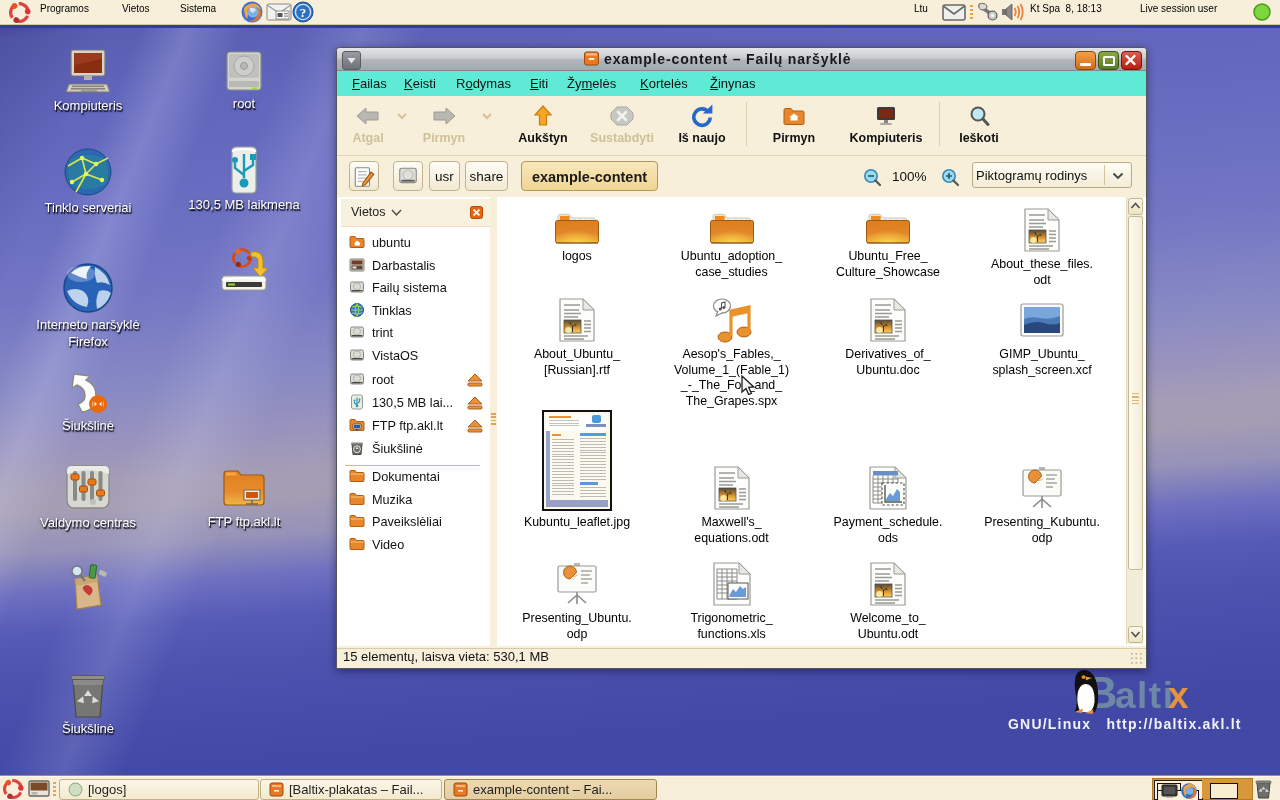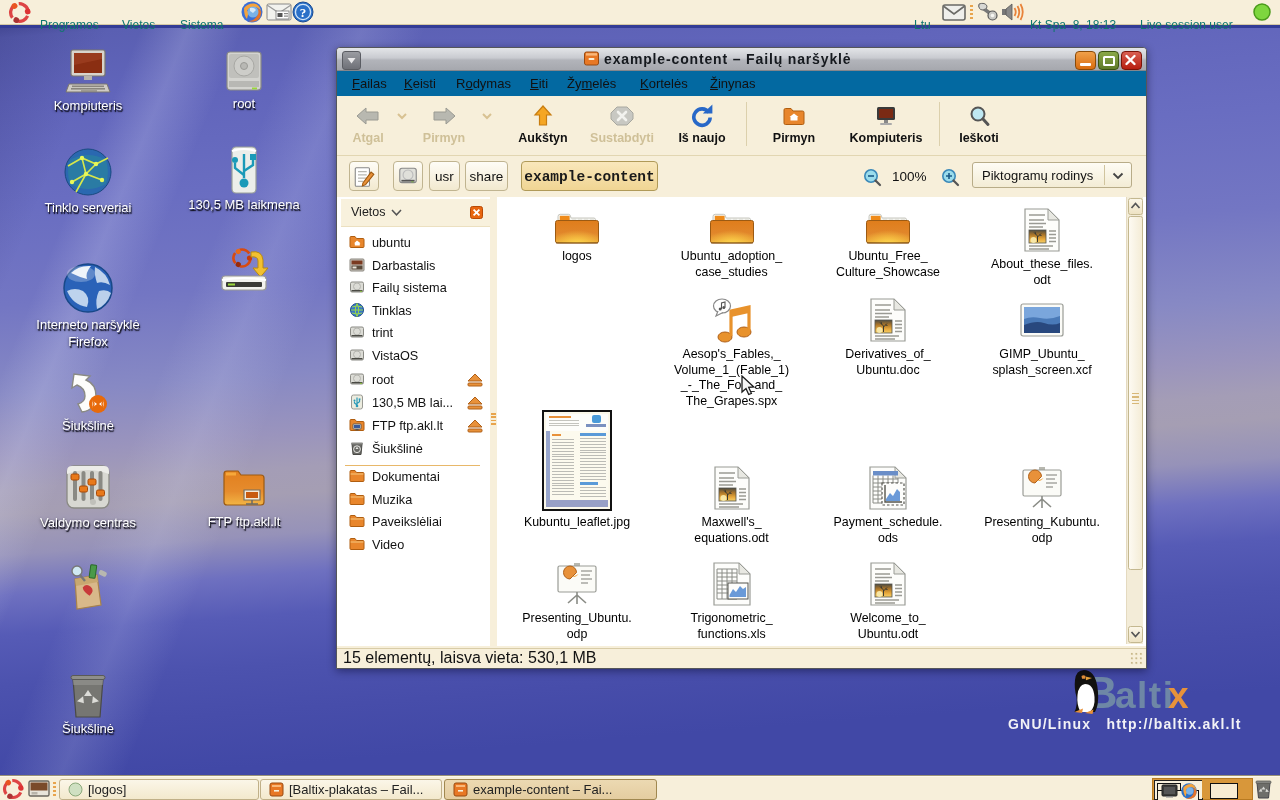--- a/index.html
+++ b/index.html
@@ -11,21 +11,21 @@
    rgba(255,255,255,0) 19%, rgba(222,225,250,0.16) 23%, rgba(255,255,255,0) 27%),
   linear-gradient(175.6deg,
    #4b509f 0px,#5a5fb2 14px,#6165bb 80px,#696dc1 180px,#7376c3 280px,
    #8789c4 370px,#9a94bd 430px,#a49db6 465px,#a59eb3 490px,#9692b9 530px,
    #6e70c0 570px,#565bb6 610px,#4c52ae 660px,#474daa 705px,#4148a6 760px);
 }
 #topstrip{position:absolute;left:0;top:24px;width:1280px;height:4px;background:#333c96;}
 .panel{position:absolute;left:0;width:1280px;height:24px;background:#f7efda;}
 #tp{top:0;border-bottom:1px solid #d5c9a5;}
 #bp{top:776px;border-top:1px solid #fdf8ea;box-shadow:0 -1px 0 #9a9277;}
-.ptext{position:absolute;top:3px;font-size:12px;color:#0f766e;margin-top:15px;}
+.ptext{position:absolute;top:3px;font-size:10px;color:#000000;}
 .task{position:absolute;top:2px;height:19px;border:1px solid #c0b088;border-radius:3px;
  background:linear-gradient(#fbf6e8,#f3e9cd);font-size:13px;color:#222;display:flex;align-items:center;white-space:nowrap;overflow:hidden;}
 .task.active{background:linear-gradient(#ecd9b2,#e4cda0);border-color:#a08850;}
 #wsw{position:absolute;left:1152px;top:1px;width:101px;height:22px;background:#d8973a;border:1px solid #b87a20;box-sizing:border-box;}
 .ws{position:absolute;top:1px;height:18px;}
 .ws1{left:1px;width:47px;background:#f8f0dc;border:1px solid #222;}
 .ws2{left:49px;width:50px;background:#d8973a;}
 .dicon{position:absolute;width:150px;text-align:center;color:#fff;font-size:13px;line-height:16.5px;text-shadow:1px 1.5px 1px rgba(10,10,20,.95),0 1px 3px rgba(0,0,0,.55);}
 .dicon svg{display:block;margin:0 auto;}
 .dlabel{margin-top:2px;}
@@ -38,37 +38,37 @@
  border-bottom:1px solid #84868c;}
 #menubtn{position:absolute;left:5px;top:2.5px;width:17px;height:17px;border-radius:3px;
  background:linear-gradient(#9a9ca2,#6e7077);border:1px solid #5a5c62;}
 #menubtn svg{display:block;margin:2px auto 0;}
 #titleicon{position:absolute;left:246px;top:2px;}
 #titletext{position:absolute;left:267px;top:2.5px;font-size:14px;font-weight:bold;color:#15191e;white-space:nowrap;letter-spacing:0.85px;}
 .wbtn{position:absolute;top:3px;width:19px;height:17px;border-radius:4px;}
 #wmin{right:50px;background:linear-gradient(#f0a04a,#d86c10);border:1px solid #8a4a08;}
 #wmax{right:27px;background:linear-gradient(#8aa848,#5f7a28);border:1px solid #3a5210;}
 #wclose{right:4px;background:linear-gradient(#d85f52,#b71f10);border:1px solid #7a1408;}
-#menubar{position:absolute;left:0;top:23px;width:100%;height:25px;background:#0369a1;}
+#menubar{position:absolute;left:0;top:23px;width:100%;height:25px;background:#5eead4;}
 .mi{position:absolute;top:5px;font-size:13px;color:#111;}
 #toolbar{position:absolute;left:0;top:48px;width:100%;height:59px;background:#f7efda;
  border-bottom:1px solid #e2d6b2;font-weight:bold;}
 .tbi{position:absolute;top:8px;text-align:center;}
 .tbi svg{display:block;margin:0 auto;}
 .tlab{font-size:12.5px;color:#111;margin-top:3px;white-space:nowrap;}
 .tlab.dis{color:#cfc098;}
 .tsep{position:absolute;top:6px;width:1px;height:44px;background:#dcd0ac;}
 #locbar{position:absolute;left:0;top:108px;width:100%;height:41px;background:#f7efda;
  border-bottom:1px solid #e2d6b2;}
 .lbtn{position:absolute;top:5px;height:30px;border:1px solid #c0b490;border-radius:4px;
  background:linear-gradient(#fefcf6,#f2e9cf);font-size:13.5px;color:#111;line-height:30px;box-sizing:border-box;}
 .lbtn svg{display:block;margin:3px auto 0;}
-#curpath{font-weight:bold;font-size:14.5px;color:#1a1a1a;background:linear-gradient(#f9e7bb,#f0d593);border-color:#b09a58;font-family:Liberation Mono, monospace;}
+#curpath{font-weight:bold;font-size:14.5px;color:#1a1a1a;background:linear-gradient(#f9e7bb,#f0d593);border-color:#b09a58;}
 #viewcombo{position:absolute;left:635px;top:6px;width:160px;height:26px;border:1px solid #b8ac88;border-radius:3px;
- background:linear-gradient(#fefcf4,#f3ecd5);font-size:13px;color:#111;line-height:25px;padding-left:9px;box-sizing:border-box;}
+ background:linear-gradient(#fefcf4,#f3ecd5);font-size:13px;color:#111;line-height:25px;padding-left:3px;box-sizing:border-box;}
 #combosep{position:absolute;right:26px;top:2px;bottom:2px;width:1px;background:#d0c49e;}
 #content{position:absolute;left:0;top:149px;width:100%;height:449px;background:#fff;}
 #sidebar{position:absolute;left:4px;top:0;width:149px;height:100%;background:#fff;border-right:1px solid #e0d8c0;}
 #sbhead{position:absolute;left:0;top:2px;width:100%;height:28px;background:#f8f1dd;border-bottom:1px solid #ece0c0;
  font-size:12.5px;color:#222;padding:6px 0 0 10px;box-sizing:border-box;}
 #sbclose{position:absolute;right:7px;top:7px;}
 #sbrows{position:absolute;left:0;top:33px;width:100%;}
 .srow{position:absolute;left:8px;height:22px;font-size:12.7px;color:#111;white-space:nowrap;}
 .srow svg{vertical-align:-3px;margin-right:7px;}
 .eject{position:absolute;}
@@ -78,21 +78,21 @@
 #mainpane{position:absolute;left:160px;top:0;width:630px;height:100%;background:#fff;}
 #vscroll{position:absolute;right:3px;top:0;width:16px;height:447px;background:#f3ecd8;border-left:1px solid #e4dac0;}
 .sbbtn{position:absolute;left:1px;width:13px;height:15px;background:linear-gradient(#fbf6e8,#eee3c4);
  border:1px solid #c4b890;border-radius:2.5px;}
 .sbbtn svg{display:block;margin:3px auto 0;}
 #sthumb{position:absolute;left:1px;top:19px;height:352px;width:13px;background:linear-gradient(90deg,#fdfaf2,#f4ecd6);
  border:1px solid #c4b890;border-radius:2.5px;}
 #stgrip{position:absolute;left:3px;top:176px;width:7px;height:11px;
  background-image:repeating-linear-gradient(#d8b878 0 1.5px,transparent 1.5px 3.5px);}
 #statusbar{position:absolute;left:0;bottom:0;width:100%;height:20px;background:#f7efda;border-top:1px solid #d8cca8;
- font-size:16px;color:#111;padding:0 0 0 6px;box-sizing:border-box;}
+ font-size:13px;color:#111;padding:0 0 0 6px;box-sizing:border-box;}
 .fitem{position:absolute;width:150px;text-align:center;font-size:12.4px;line-height:15.5px;color:#000;}
 .fitem svg{display:block;margin:0 auto;}
 .flab{margin-top:4px;}
 #leaflet{position:relative;width:70px;height:101px;margin:0 auto;background:#fbf8ea;border:2px solid #111;box-sizing:border-box;}
 </style></head>
 <body>
 <div id="wall"></div>
 <div id="topstrip"></div>
 
 <div class="panel" id="tp">
@@ -626,20 +626,26 @@
           </svg>
           <div class="flab">Ubuntu_Free_<br>Culture_Showcase</div>
         </div>
    <div class="fitem" style="left:470px;top:10px">
           <svg width="38" height="46" viewBox="0 0 38 46">
             <use href="#docpage"></use>
           </svg>
           <div class="flab">About_these_files.<br>odt</div>
         </div>
 
+   <div class="fitem" style="left:5px;top:100px">
+          <svg width="38" height="46" viewBox="0 0 38 46">
+            <use href="#docpage"></use>
+          </svg>
+          <div class="flab">About_Ubuntu_<br>[Russian].rtf</div>
+        </div>
    <div class="fitem" style="left:159.5px;top:100px">
           <svg width="48" height="46" viewBox="0 0 48 46">
      <ellipse cx="17" cy="40" rx="7" ry="5" fill="#e8922c" stroke="#b06018" stroke-width="1"></ellipse>
      <ellipse cx="36" cy="35" rx="7" ry="5" fill="#e8922c" stroke="#b06018" stroke-width="1"></ellipse>
      <path d="M23 39 L23 14 L41 10 L41 34" fill="none" stroke="#e8922c" stroke-width="3.2"></path>
      <path d="M23 14 L41 10 L41 16 L23 20z" fill="#e8922c"></path>
      <ellipse cx="14" cy="9" rx="8.5" ry="7" fill="#fff" stroke="#888" stroke-width="1.2"></ellipse>
      <path d="M10 14 L8 19 L15 15.5" fill="#fff" stroke="#888" stroke-width="1.2"></path>
      <path d="M13.5 12 L13.5 6 L17 5 L17 10.5" fill="none" stroke="#555" stroke-width="1.1"></path>
      <circle cx="12.2" cy="12" r="1.5" fill="#555"></circle>

